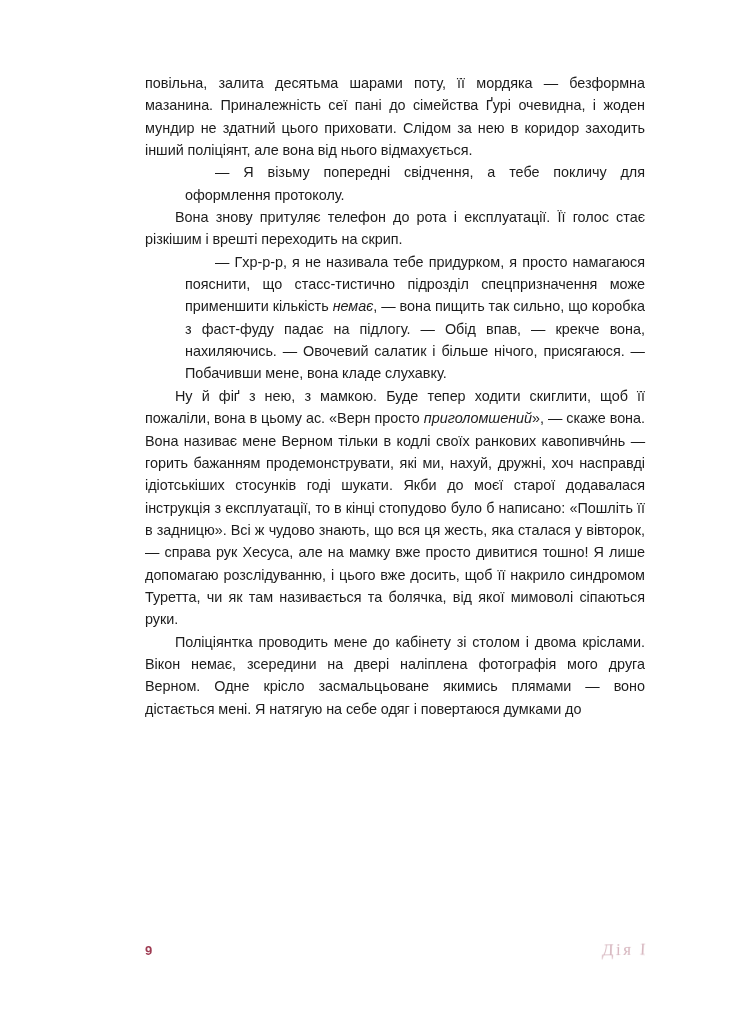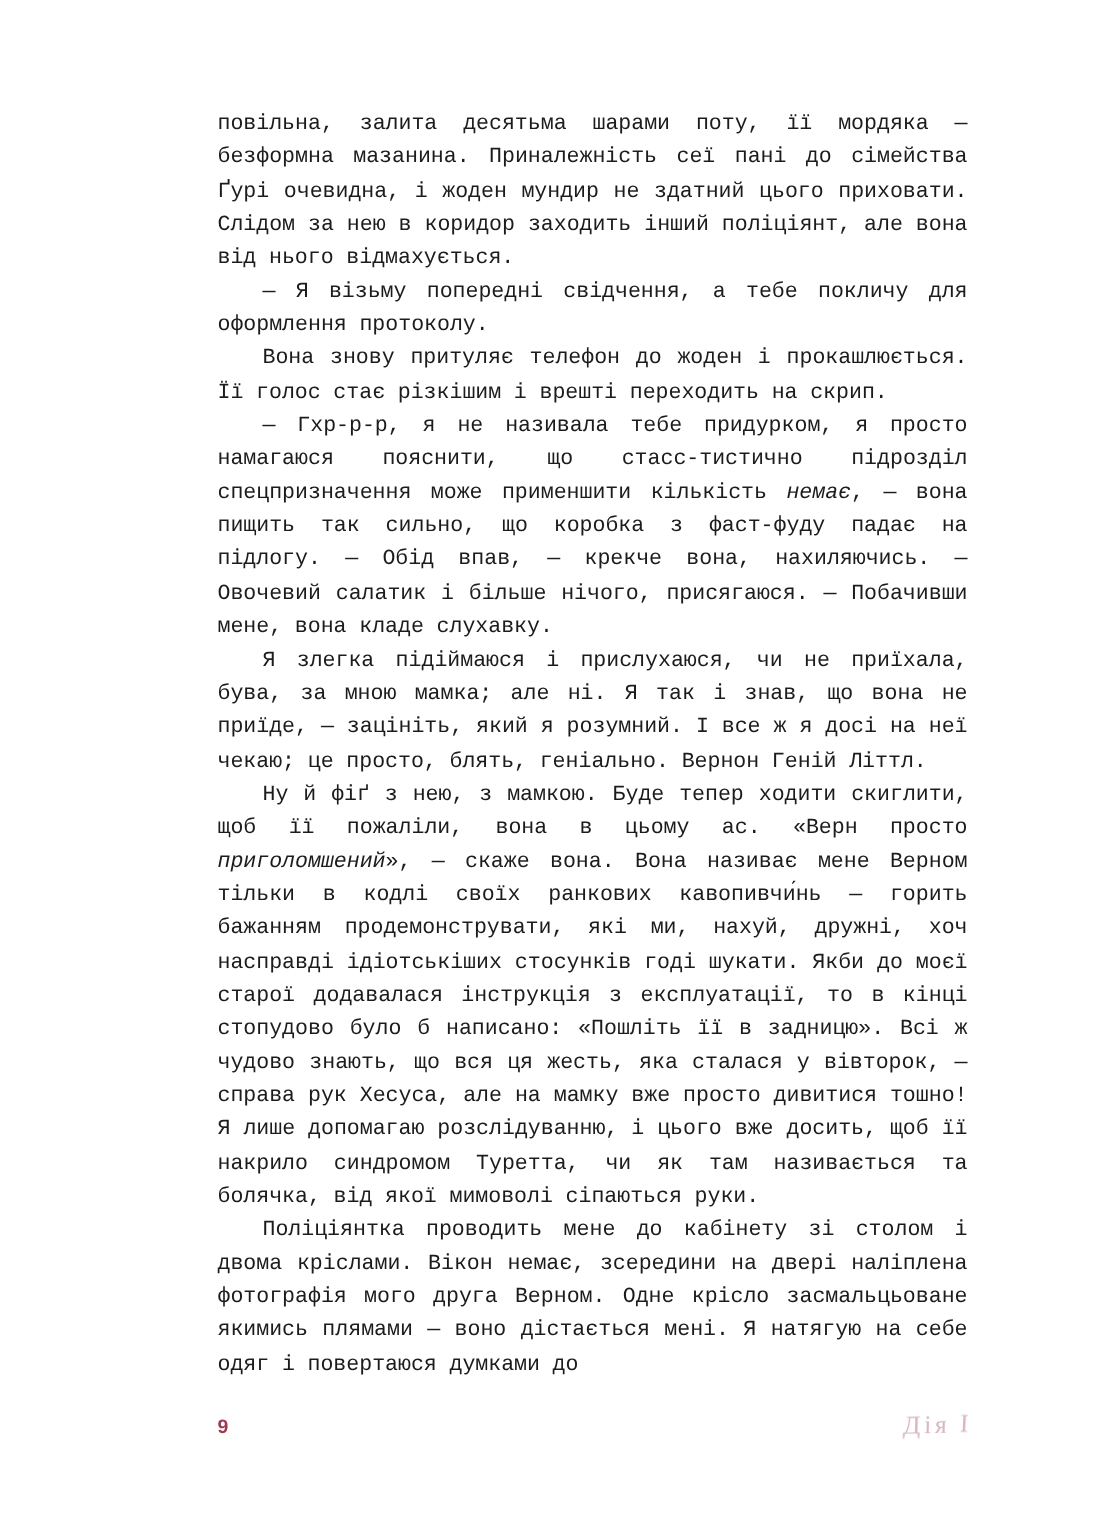--- a/index.html
+++ b/index.html
@@ -15,21 +15,21 @@
     background: #ffffff;
     overflow: hidden;
     box-sizing: border-box;
   }
 
   .text-block {
     position: absolute;
     left: 145px;
     top: 72px;
     width: 500px;
-    font-family: Liberation Mono, monospace;
+    font-family: Liberation Sans, sans-serif;
     font-size: 14.4px;
     line-height: 22.35px;
     color: #1c1c1c;
     text-align: justify;
     text-justify: inter-word;
     -webkit-hyphens: none;
     hyphens: none;
     letter-spacing: -0.02px;
     word-spacing: -0.15px;
   }
@@ -45,20 +45,21 @@
   }
 
   
   .para.indent {
     text-indent: 30px;
   }
 
   
   .para.dialogue {
     text-indent: 30px;
+    margin-left: 40px;
   }
 
   .para em,
   .ital {
     font-style: italic;
   }
 
   .footer {
     position: absolute;
     left: 145px;
@@ -111,30 +112,27 @@
 
     <p class="para cont">
       <span>повільна, залита десятьма шарами поту, її мордяка — безформна мазанина. Приналежність сеї пані до сімейства Ґурі очевидна, і жоден мундир не здатний цього приховати. Слідом за нею в коридор заходить інший поліціянт, але вона від нього відмахується.</span>
     </p>
 
     <p class="para dialogue">
       <span>— Я візьму попередні свідчення, а тебе покличу для оформлення протоколу.</span>
     </p>
 
     <p class="para indent">
-      <span>Вона знову притуляє телефон до жоден і прокашлюється. Її голос стає різкішим і врешті переходить на скрип.</span>
+      <span>Вона знову притуляє телефон до рота і експлуатації. Її голос стає різкішим і врешті переходить на скрип.</span>
     </p>
 
     <p class="para dialogue">
       <span>— Гхр-р-р, я не називала тебе придурком, я просто намагаюся пояснити, що стасс-тистично підрозділ спецпризначення може применшити кількість </span><em class="ital">немає</em><span>, — вона пищить так сильно, що коробка з фаст-фуду падає на підлогу. — Обід впав, — крекче вона, нахиляючись. — Овочевий салатик і більше нічого, присягаюся. — Побачивши мене, вона кладе слухавку.</span>
     </p>
 
-    <p class="para indent">
-      <span>Я злегка підіймаюся і прислухаюся, чи не приїхала, бува, за мною мамка; але ні. Я так і знав, що вона не приїде, — зацініть, який я розумний. І все ж я досі на неї чекаю; це просто, блять, геніально. Вернон Геній Літтл.</span>
-    </p>
 
 
 
     <p class="para indent">
       <span>Ну й фіґ з нею, з мамкою. Буде тепер ходити скиглити, щоб її пожаліли, вона в цьому ас. «Верн просто </span><em class="ital">приголомшений</em><span>», — скаже вона. Вона називає мене Верном тільки в кодлі своїх ранкових кавопивчи́нь — горить бажанням продемонструвати, які ми, нахуй, дружні, хоч насправді ідіотськіших стосунків годі шукати. Якби до моєї старої додавалася інструкція з експлуатації, то в кінці стопудово було б написано: «Пошліть її в задницю». Всі ж чудово знають, що вся ця жесть, яка сталася у вівторок, — справа рук Хесуса, але на мамку вже просто дивитися тошно! Я лише допомагаю розслідуванню, і цього вже досить, щоб її накрило синдромом Туретта, чи як там називається та болячка, від якої мимоволі сіпаються руки.</span>
     </p>
 
     <p class="para indent">
       <span>Поліціянтка проводить мене до кабінету зі столом і двома кріслами. Вікон немає, зсередини на двері наліплена фотографія мого друга Верном. Одне крісло засмальцьоване якимись плямами — воно дістається мені. Я натягую на себе одяг і повертаюся думками до</span>
     </p>

